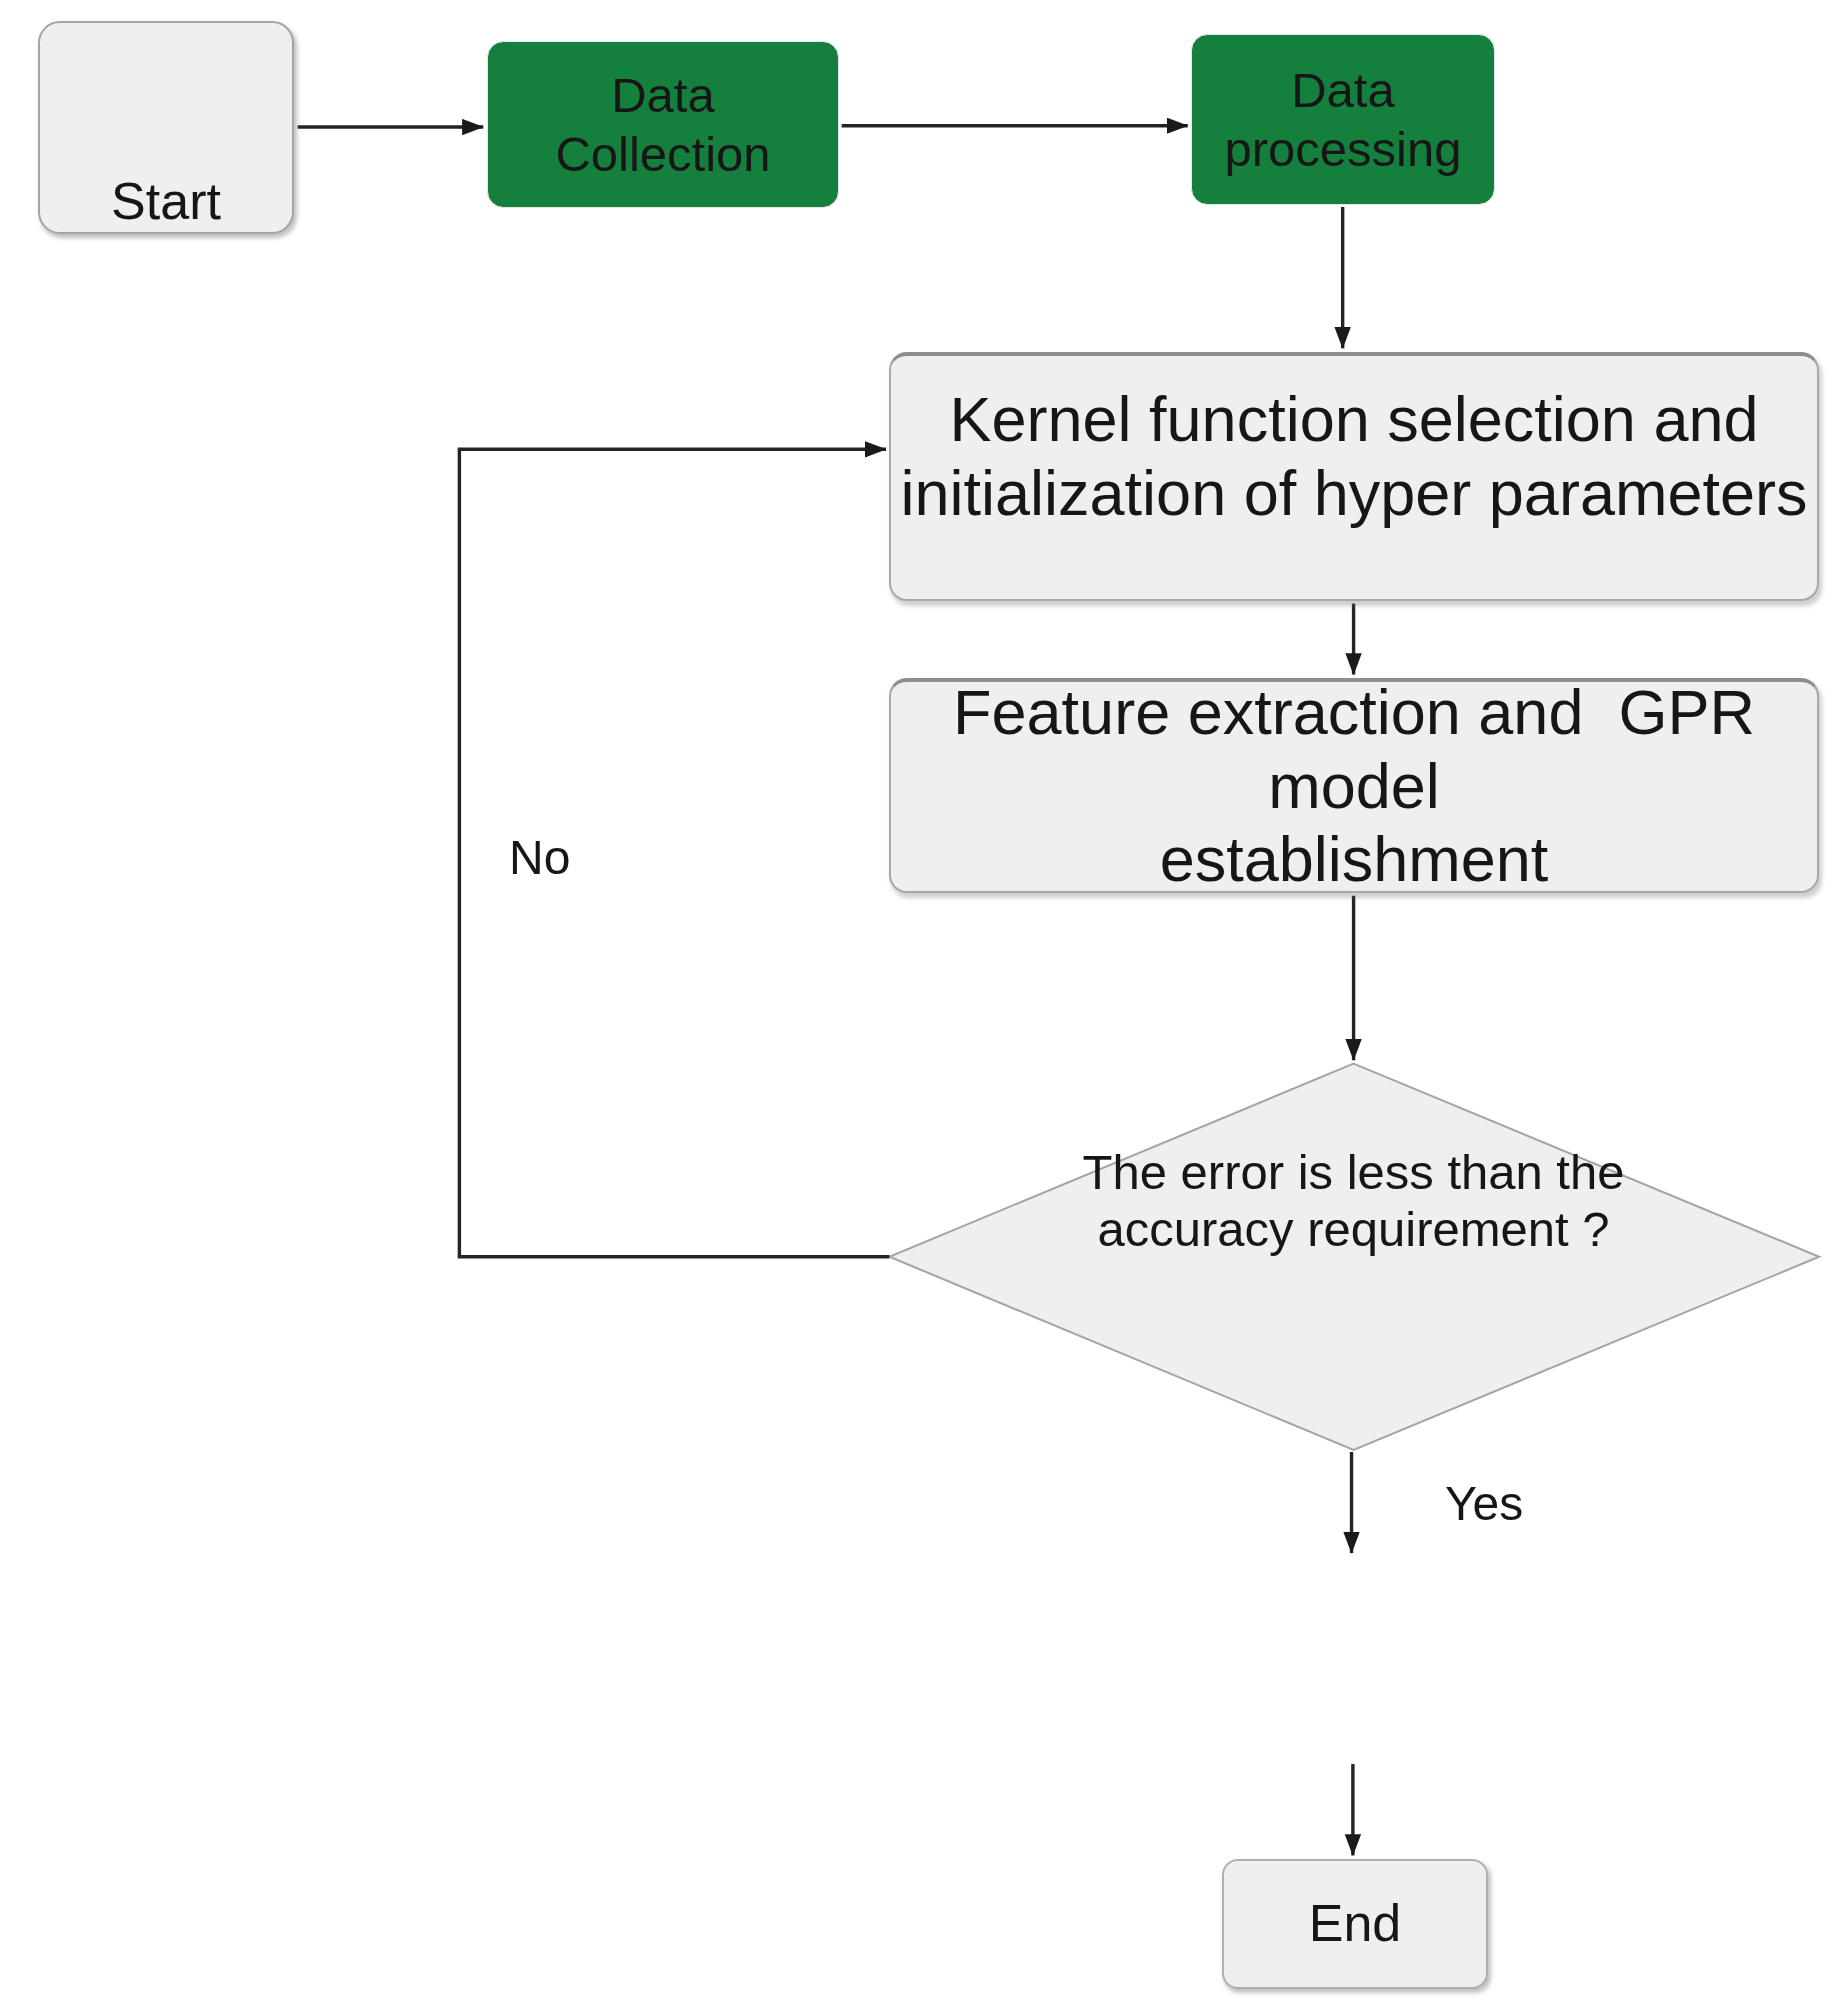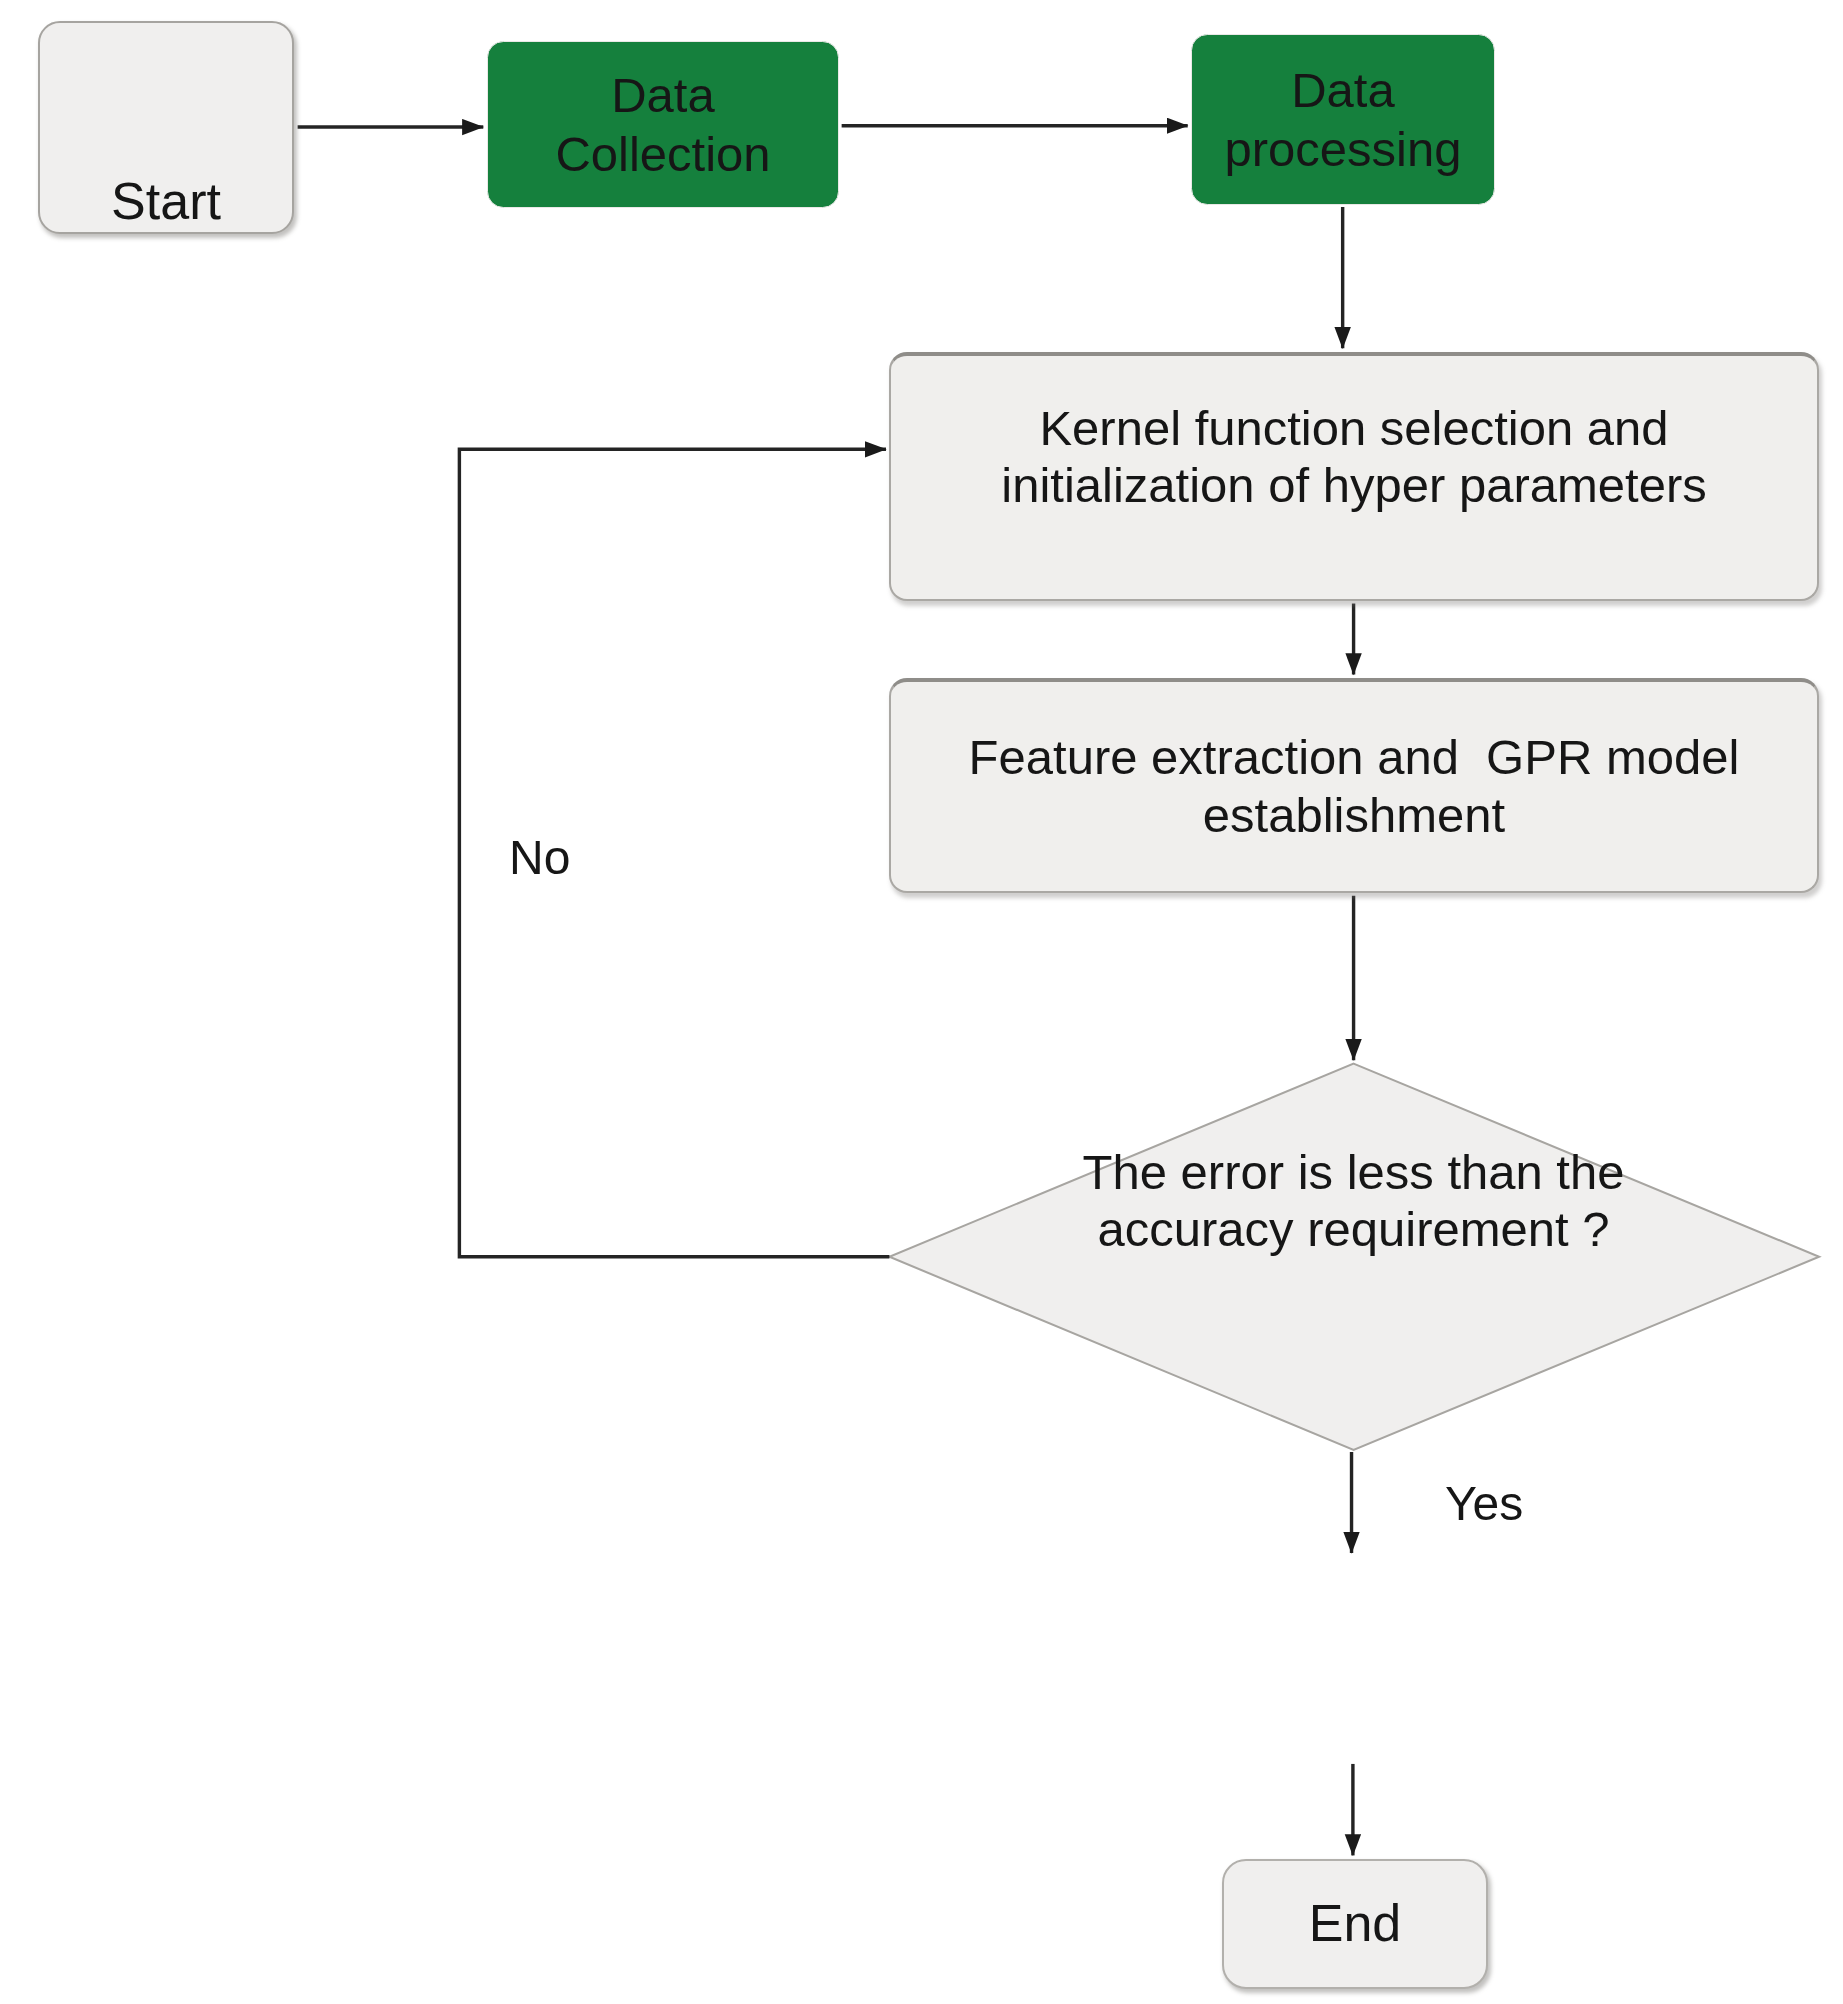--- a/index.html
+++ b/index.html
@@ -33,37 +33,37 @@
   }
   
   .terminator {
     background: #f0efee;
     border: 2.7px solid #a6a4a0;
     border-radius: 22px;
     box-shadow: 2.7px 3.4px 4.1px rgba(120,118,114,0.45);
     font-size: 52px;
     line-height: 1.15;
   }
-  .end-node { border-radius: 24px; border-color: #b2b0ac; }
+  .end-node { border-radius: 16px; border-color: #b2b0ac; }
   
   .flat {
     background: #15803d;
     border: 1.4px solid #e9e8e6;
     border-radius: 16.4px;
     font-size: 49px;
     line-height: 1.2;
   }
   
   .proc {
     background: #f0efed;
     border: 2px solid #aaa8a4;
     border-top: 4.1px solid #8f8d89;
     border-radius: 18px;
     box-shadow: 2.7px 4.1px 4.1px rgba(120,118,114,0.35);
-    font-size: 49px;
+    font-size: 63px;
     line-height: 1.17;
     justify-content: flex-end;
   }
   .decision-text {
     position: absolute;
     text-align: center;
     white-space: pre-wrap;
     font-size: 49px;
     line-height: 1.17;
   }

